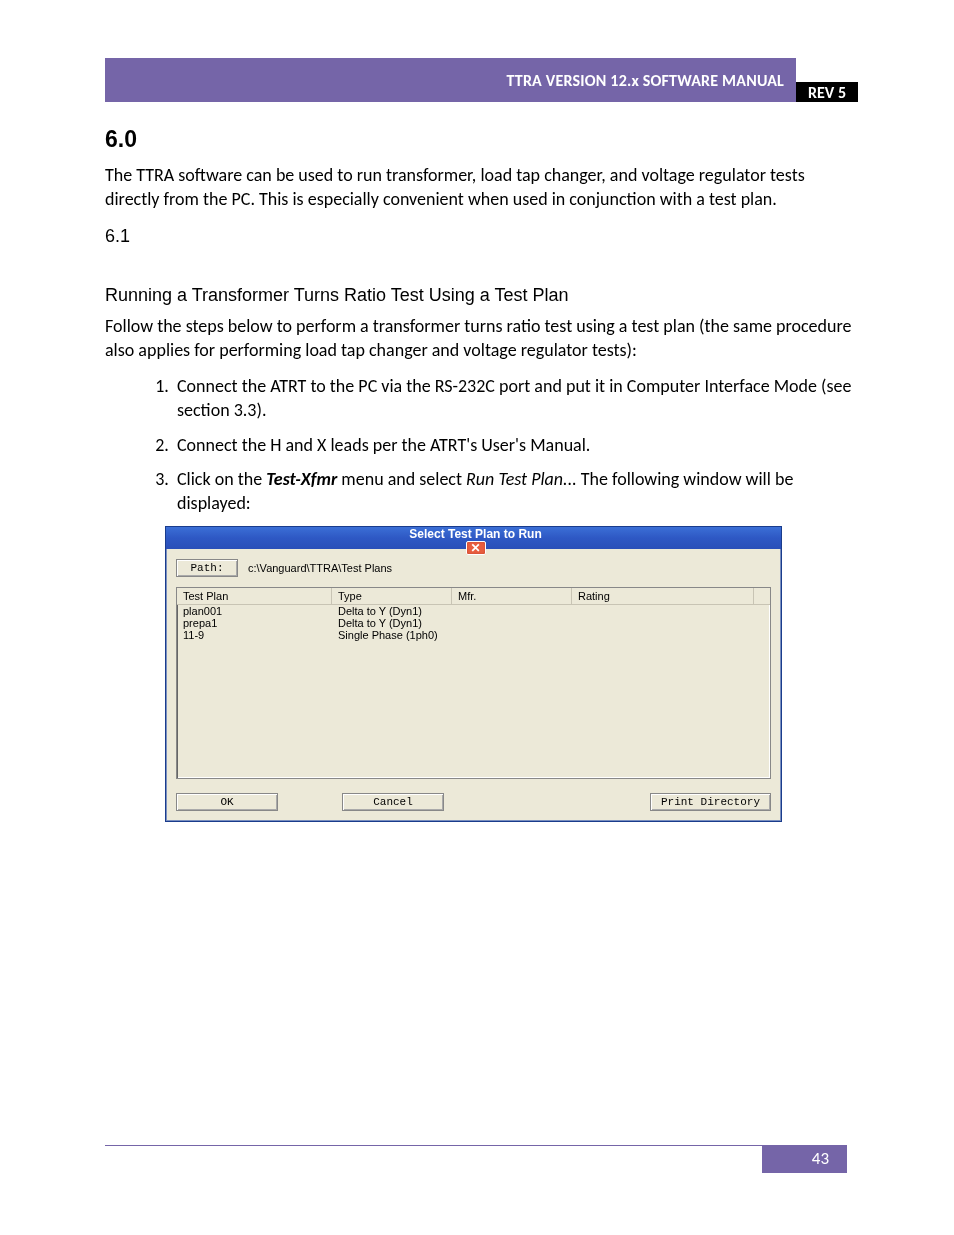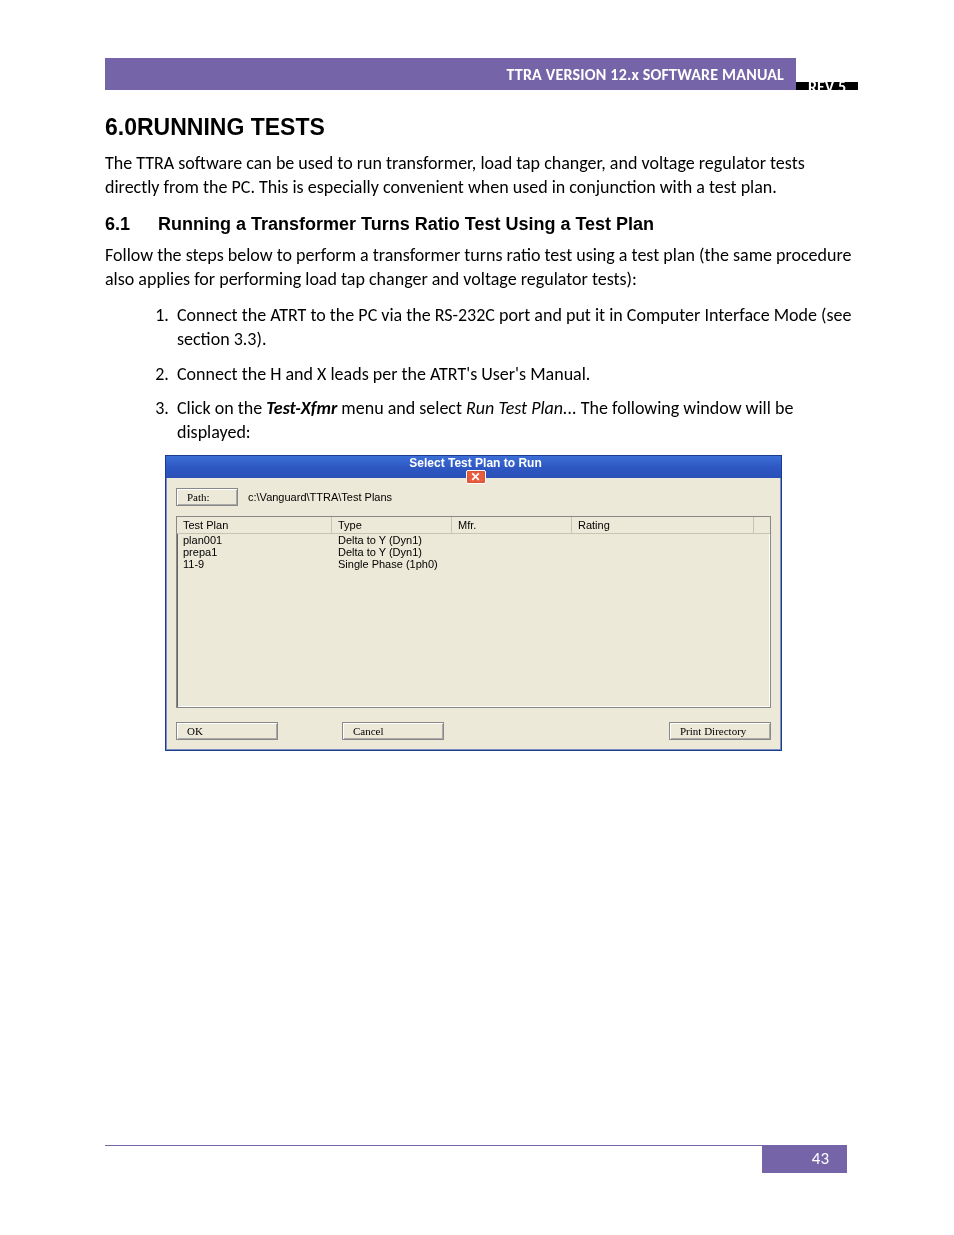--- a/index.html
+++ b/index.html
@@ -11,21 +11,21 @@
   }
   .page {
     width: 954px;
     height: 1235px;
     position: relative;
     box-sizing: border-box;
     padding: 58px 96px 70px 105px;
   }
   .header-bar {
     display: flex;
-    height: 32px;
+    height: 44px;
     width: 100%;
     margin-bottom: 24px;
   }
   .header-purple {
     flex: 1;
     background: #7565a8;
     color: #fff;
     font-weight: bold;
     font-size: 16px;
     display: flex;
@@ -47,24 +47,25 @@
   h1.section {
     font-family: Arial, Helvetica, sans-serif;
     font-size: 23px;
     font-weight: bold;
     margin: 0 0 10px 0;
     display: flex;
   }
   h2.subsection {
     font-family: Arial, Helvetica, sans-serif;
     font-size: 18px;
-    font-weight: bold;
+    font-weight: normal;
     margin: 14px 0 8px 0;
     display: flex;
-    gap: 28px;
+    gap: 38px;
+    flex-direction: column;
   }
   p.body {
     font-size: 18px;
     line-height: 1.35;
     margin: 0 0 12px 0;
   }
   ol.steps {
     font-size: 18px;
     line-height: 1.35;
     padding-left: 68px;
@@ -121,24 +122,24 @@
     display: flex;
     align-items: center;
     gap: 10px;
     margin-bottom: 10px;
   }
   .dlg-btn {
     background: #ece9d8;
     border: 1px solid #888;
     box-shadow: 1px 1px 0 #fff inset, -1px -1px 0 #aaa inset;
     padding: 2px 10px;
-    font-family: Liberation Serif, serif;
+    font-family: Liberation Mono, monospace;
     font-size: 11px;
     min-width: 40px;
-    text-align: left;
+    text-align: center;
   }
   .dlg-btn.wide { min-width: 80px; }
   .dlg-list {
     border: 1px solid #888;
     box-shadow: 1px 1px 0 #666 inset, -1px -1px 0 #fff inset;
     background: #ece9d8;
     height: 190px;
     overflow: hidden;
   }
   .dlg-list-header {
@@ -198,21 +199,20 @@
 
 <div class="page">
 
   <div class="header-bar">
     <div class="header-purple">TTRA VERSION 12.x SOFTWARE MANUAL</div>
     <div class="header-black">REV 5</div>
   </div>
 
   <h1 class="section">
     <span>6.0</span>
-    <span>RUNNING TESTS</span>
   </h1>
 
   <p class="body">The TTRA software can be used to run transformer, load tap changer, and voltage regulator tests directly from the PC. This is especially convenient when used in conjunction with a test plan.</p>
 
   <h2 class="subsection">
     <span>6.1</span>
     <span>Running a Transformer Turns Ratio Test Using a Test Plan</span>
   </h2>
 
   <p class="body">Follow the steps below to perform a transformer turns ratio test using a test plan (the same procedure also applies for performing load tap changer and voltage regulator tests):</p>

